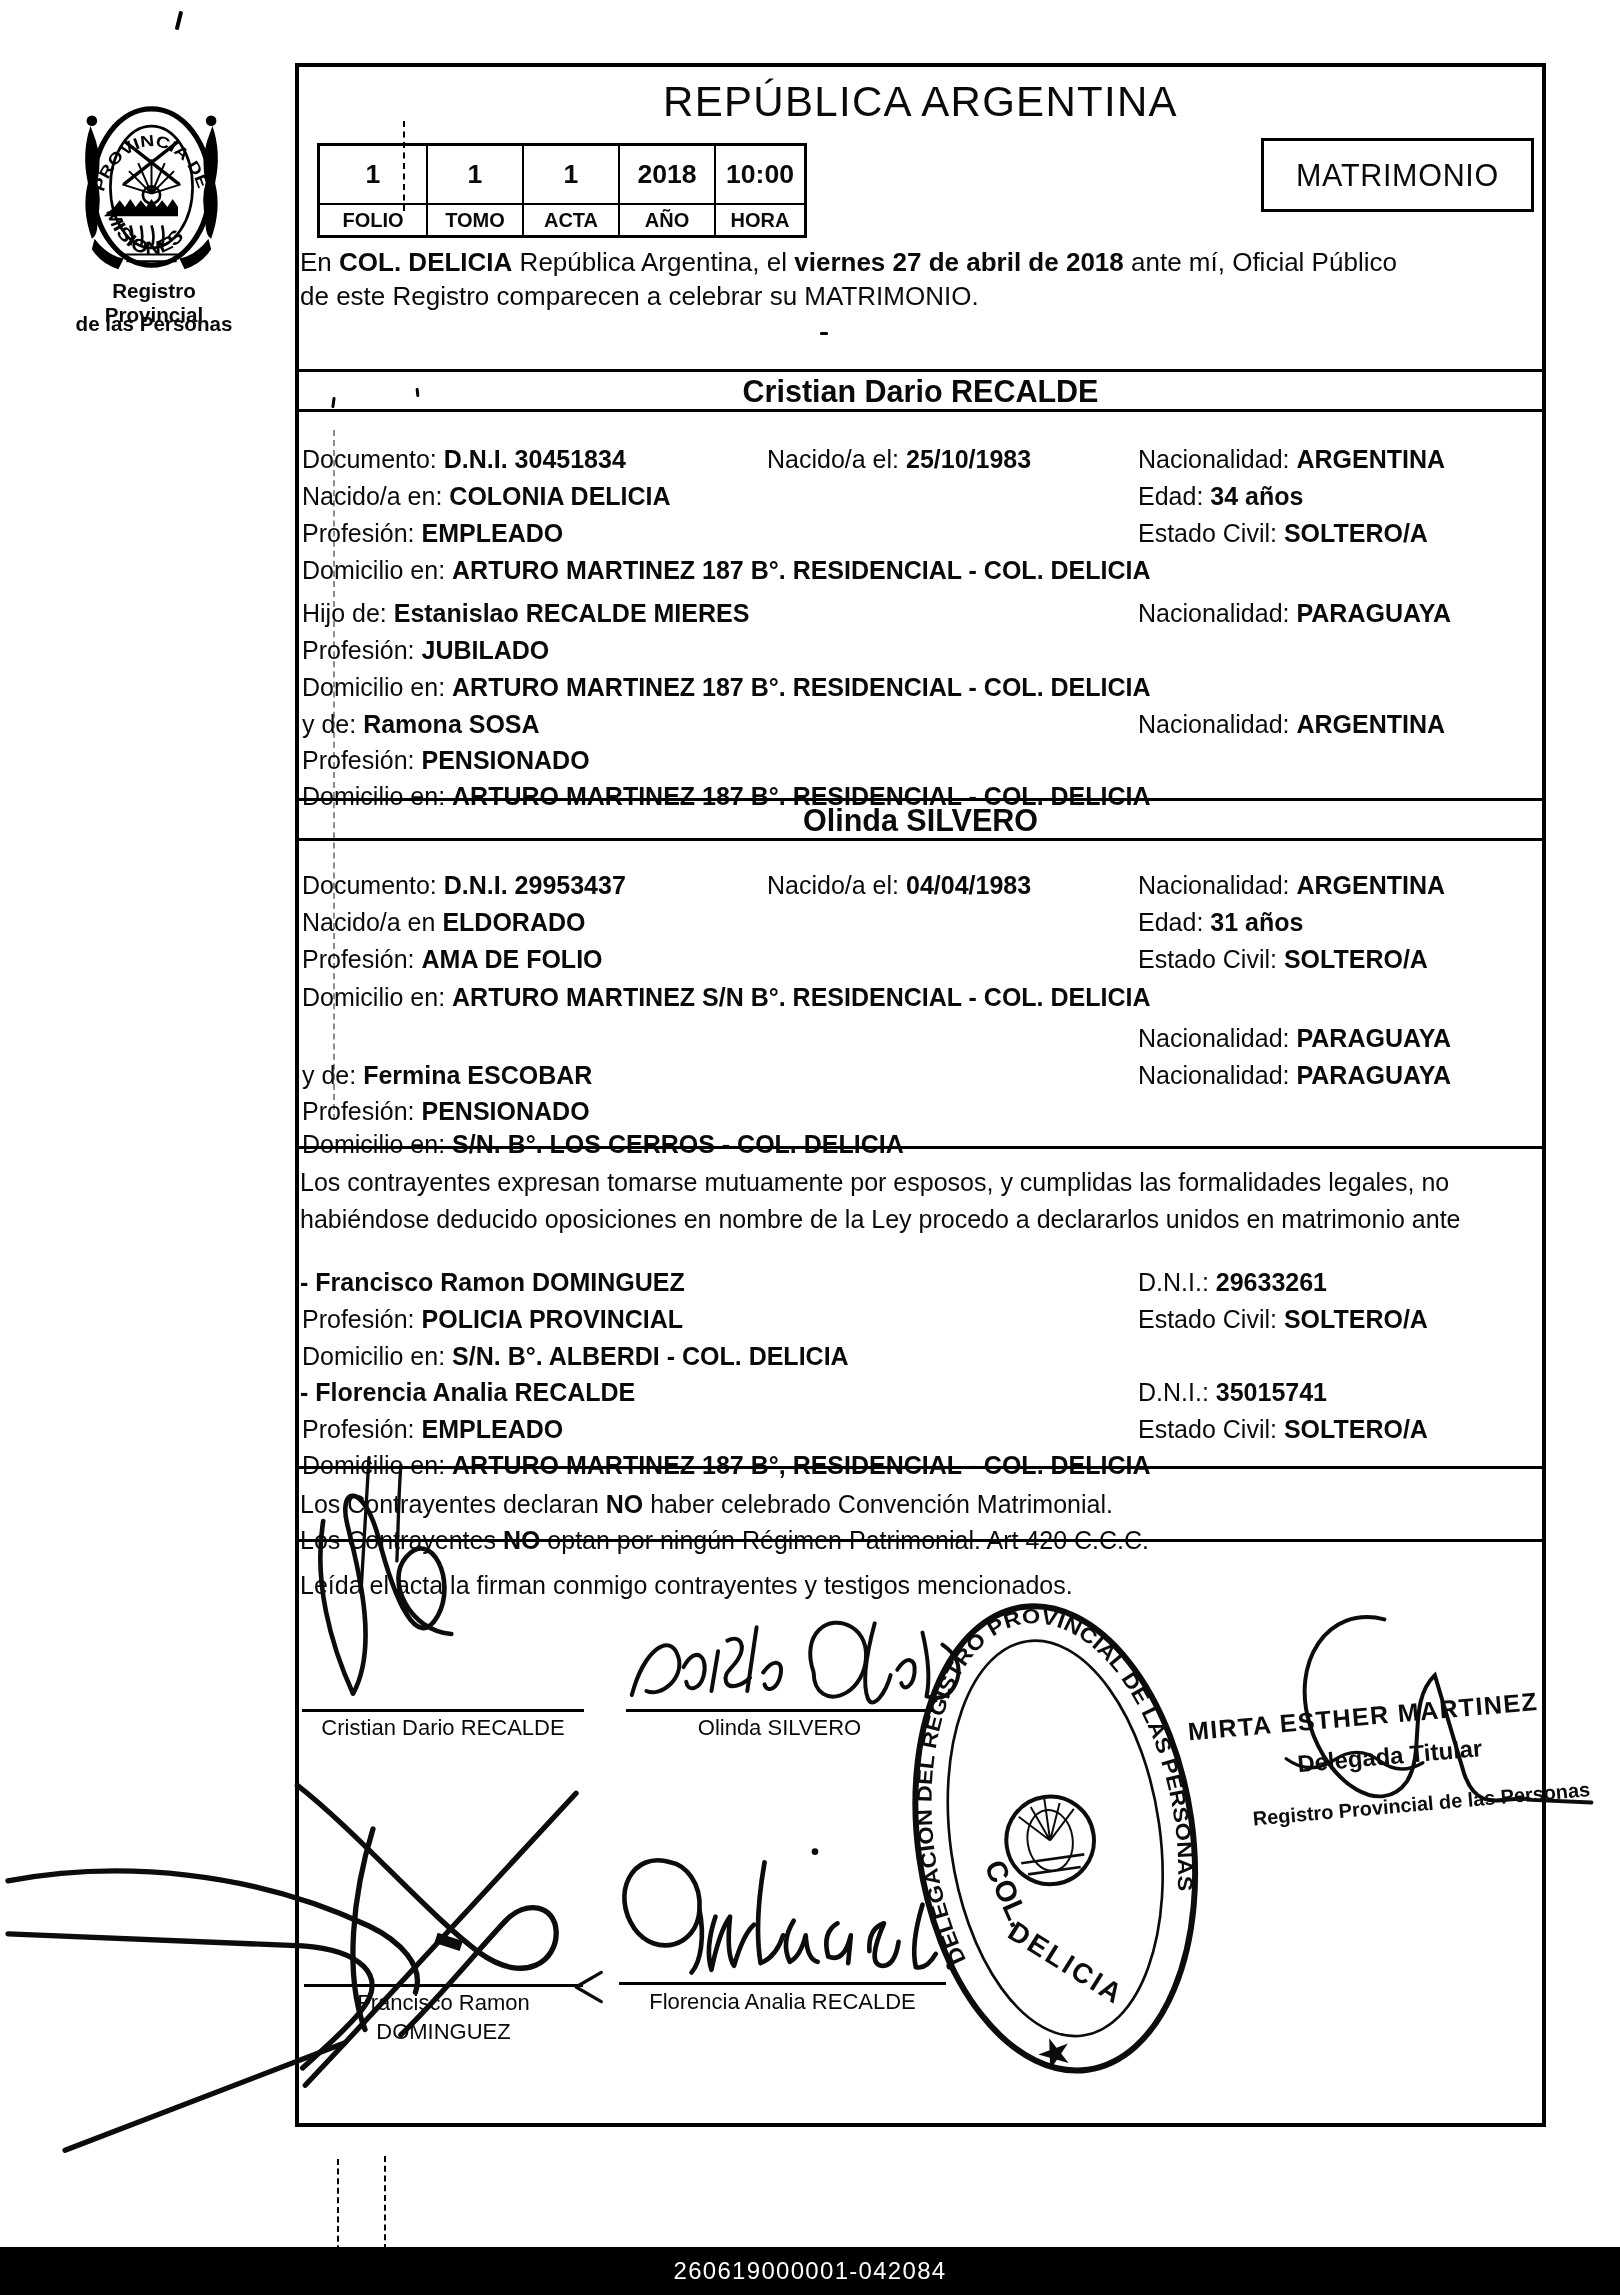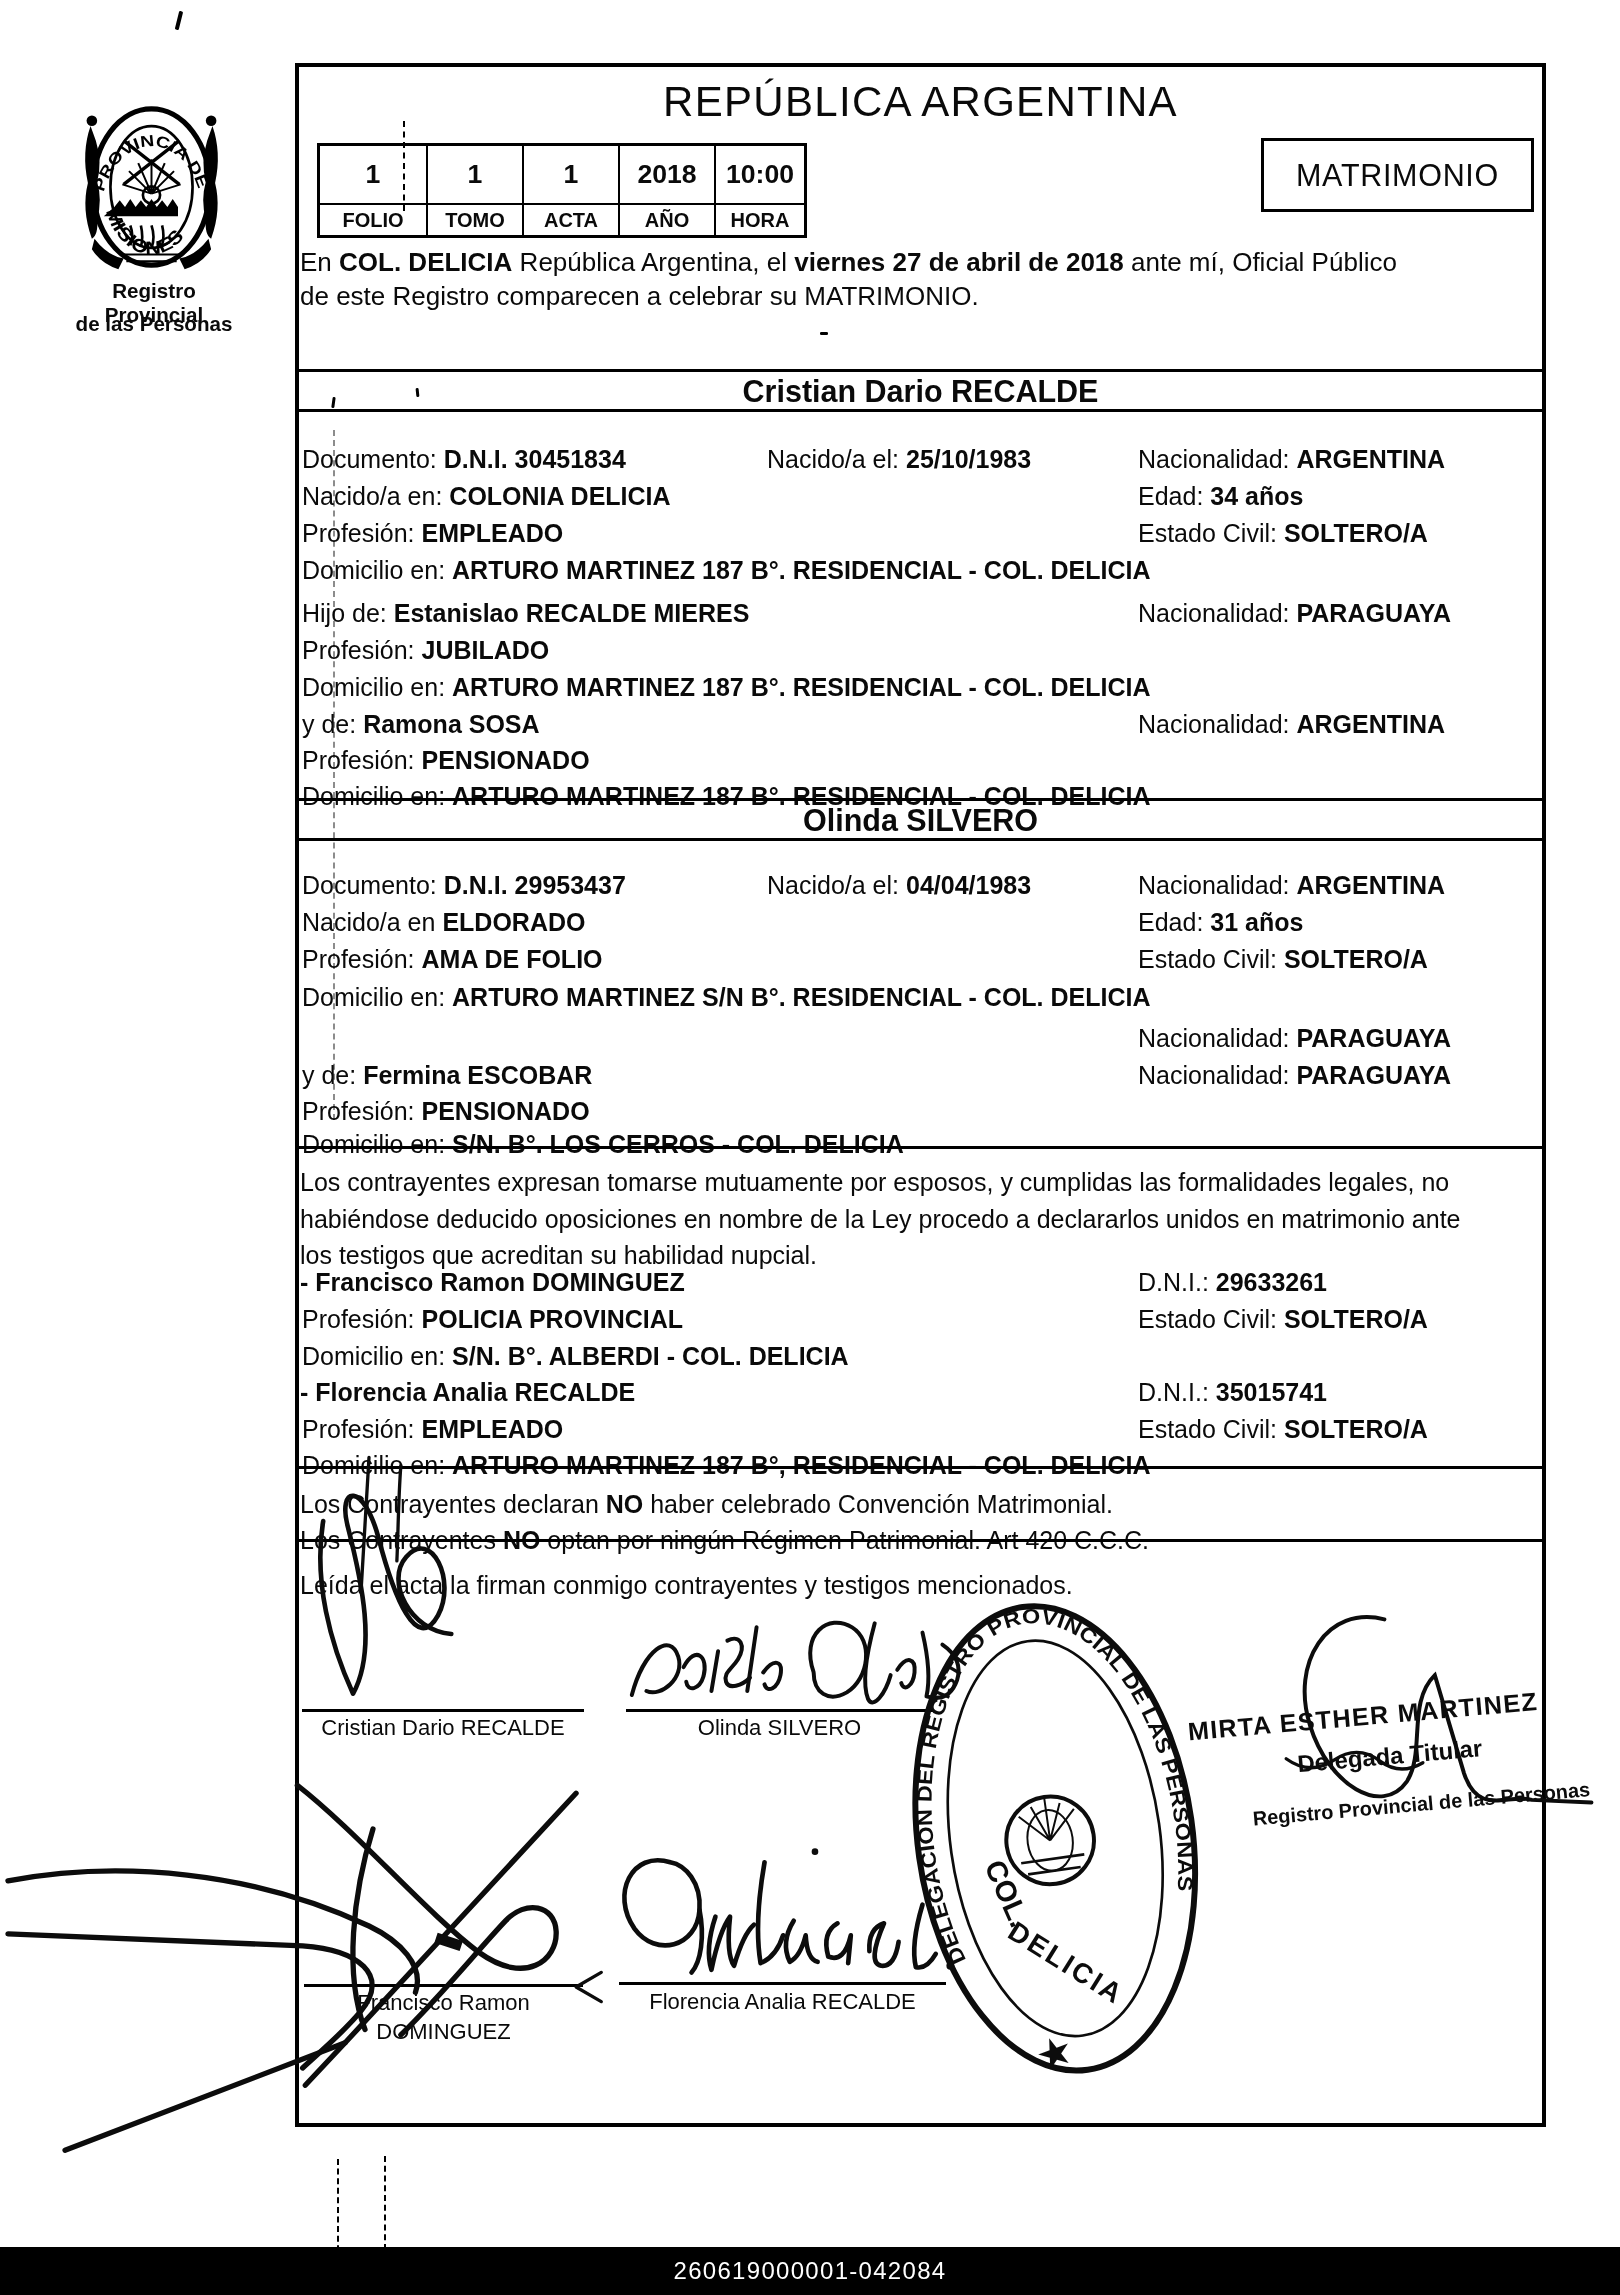--- a/index.html
+++ b/index.html
@@ -138,21 +138,20 @@
 
   <div class="t" style="left:1138px;top:1012px"><span class="lb">Nacionalidad:</span> <span class="vl">PARAGUAYA</span></div>
   <div class="t" style="left:302px;top:1049px"><span class="lb">y de:</span> <span class="vl">Fermina ESCOBAR</span></div>
   <div class="t" style="left:1138px;top:1049px"><span class="lb">Nacionalidad:</span> <span class="vl">PARAGUAYA</span></div>
   <div class="t" style="left:302px;top:1085px"><span class="lb">Profesión:</span> <span class="vl">PENSIONADO</span></div>
   <div class="t" style="left:302px;top:1118px"><span class="lb">Domicilio en:</span> <span class="vl">S/N. B°. LOS CERROS - COL. DELICIA</span></div>
 
   <div class="hline" style="top:1146px"></div>
   <div class="t" style="left:300px;top:1193px">habiéndose deducido oposiciones en nombre de la Ley procedo a declararlos unidos en matrimonio ante</div>
   <div class="t" style="left:300px;top:1156px">Los contrayentes expresan tomarse mutuamente por esposos, y cumplidas las formalidades legales, no</div>
-  <div class="t" style="left:300px;top:1229px">los testigos que acreditan su habilidad nupcial.</div>
 
   <div class="t" style="left:300px;top:1256px"><span class="vl">- Francisco Ramon DOMINGUEZ</span></div>
   <div class="t" style="left:1138px;top:1256px"><span class="lb">D.N.I.:</span> <span class="vl">29633261</span></div>
   <div class="t" style="left:302px;top:1293px"><span class="lb">Profesión:</span> <span class="vl">POLICIA PROVINCIAL</span></div>
   <div class="t" style="left:1138px;top:1293px"><span class="lb">Estado Civil:</span> <span class="vl">SOLTERO/A</span></div>
   <div class="t" style="left:302px;top:1330px"><span class="lb">Domicilio en:</span> <span class="vl">S/N. B°. ALBERDI - COL. DELICIA</span></div>
   <div class="t" style="left:300px;top:1366px"><span class="vl">- Florencia Analia RECALDE</span></div>
   <div class="t" style="left:1138px;top:1366px"><span class="lb">D.N.I.:</span> <span class="vl">35015741</span></div>
   <div class="t" style="left:302px;top:1403px"><span class="lb">Profesión:</span> <span class="vl">EMPLEADO</span></div>
   <div class="t" style="left:1138px;top:1403px"><span class="lb">Estado Civil:</span> <span class="vl">SOLTERO/A</span></div>

